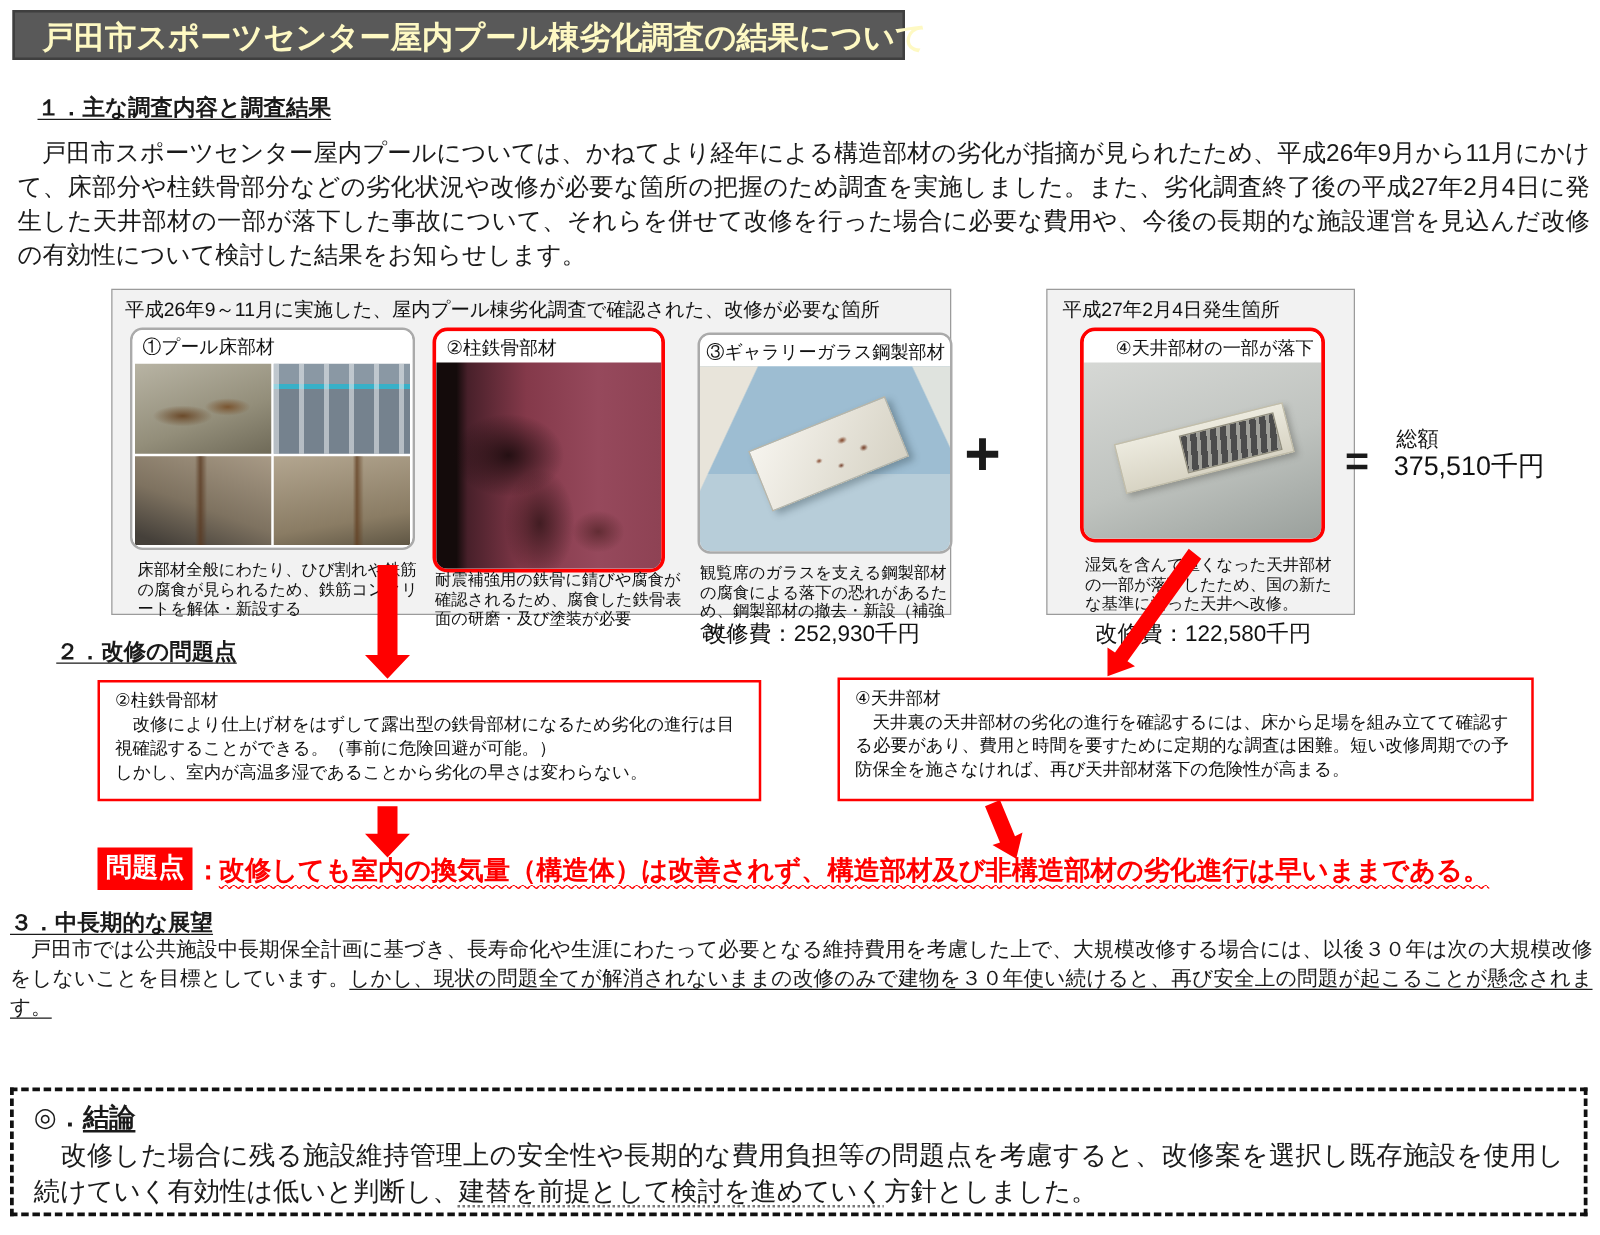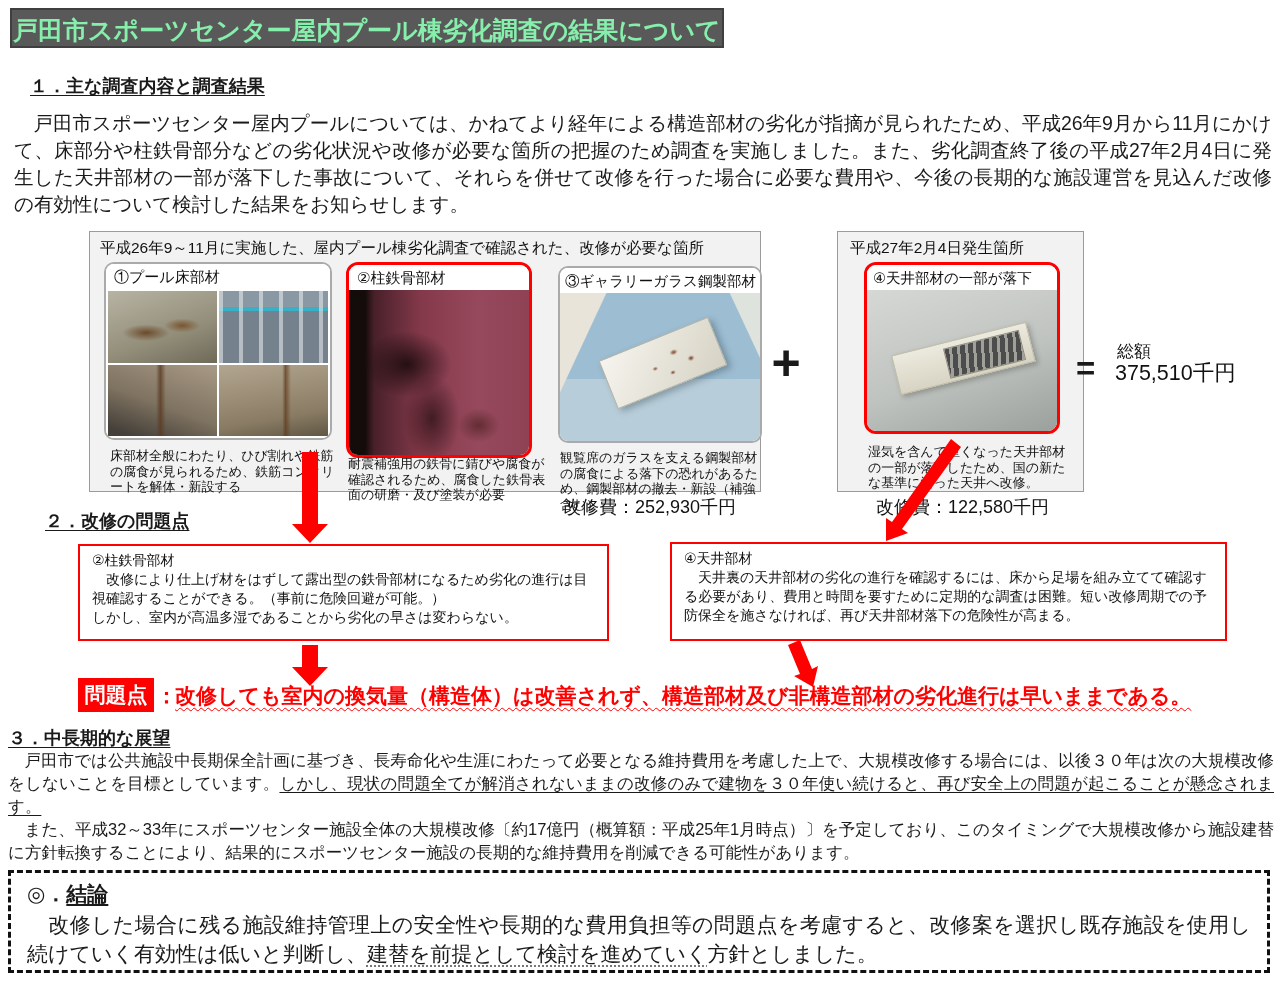--- a/index.html
+++ b/index.html
@@ -2,21 +2,21 @@
 <html lang="ja"><head>
 <meta charset="utf-8">
 <style>
   html,body{margin:0;padding:0;background:#ffffff;}
   body{font-family:"Liberation Sans","DejaVu Sans",sans-serif;color:#1a1a1a;}
   #page{position:relative;width:1280px;height:988px;background:#ffffff;overflow:hidden;}
   .abs{position:absolute;}
 
   
   .title-bar{left:10px;top:8px;width:714px;height:40px;background:#595959;border:2px solid #3f3f3f;
-    color:#86efac;font-size:25px;font-weight:bold;line-height:40px;padding-left:1px;box-sizing:border-box;white-space:nowrap;}
+    color:#fef9c3;font-size:25px;font-weight:bold;line-height:40px;padding-left:22px;box-sizing:border-box;white-space:nowrap;}
 
   .sec-heading{font-weight:bold;text-decoration:underline;text-underline-offset:3px;white-space:nowrap;}
 
   .intro{left:14px;top:110px;width:1258px;font-size:19.5px;line-height:27px;text-align:justify;}
 
   
   .panel{background:#f2f2f2;border:1px solid #9b9b9b;box-sizing:border-box;margin-left:14px;}
   .panel-header{position:absolute;left:10px;top:6px;font-size:15.5px;color:#111;white-space:nowrap;}
 
   .card{position:absolute;background:#ffffff;border-radius:10px;box-sizing:border-box;overflow:hidden;
@@ -137,21 +137,21 @@
     <div class="caption" style="left:470px;top:218px;width:206px;">観覧席のガラスを支える鋼製部材の腐食による落下の恐れがあるため、鋼製部材の撤去・新設（補強含む）</div>
   </div>
 
   <div class="cost" style="left:563px;top:495px;">改修費：252,930千円</div>
 
   <div class="abs plus-sign" style="left:758px;top:338px;width:56px;text-align:center;">+</div>
 
   <div class="abs panel" style="left:823px;top:231px;width:247px;height:261px;padding-left:31px;">
     <div class="panel-header" style="left:12px;">平成27年2月4日発生箇所</div>
     <div class="card red" style="left:26px;top:30px;width:196px;height:172px;">
-      <div class="card-title" style="font-size:14.5px;padding:4px 6px 2px 6px;">④天井部材の一部が落下</div>
+      <div class="card-title" style="font-size:14.5px;padding:4px 6px 2px 6px;text-align:right;">④天井部材の一部が落下</div>
       <div class="card-photo ph-ceiling">
         <div class="fallen-panel">
           <div class="panel-slats"></div>
         </div>
       </div>
     </div>
     <div class="caption" style="left:30px;top:212px;width:202px;">湿気を含んで重くなった天井部材の一部が落下したため、国の新たな基準に沿った天井へ改修。</div>
   </div>
 
   <div class="cost" style="left:876px;top:495px;">改修費：122,580千円</div>
@@ -173,21 +173,20 @@
     <div class="pre">　天井裏の天井部材の劣化の進行を確認するには、床から足場を組み立てて確認する必要があり、費用と時間を要すために定期的な調査は困難。短い改修周期での予防保全を施さなければ、再び天井部材落下の危険性が高まる。</div>
   </div>
 
   <div class="abs problem-label">問題点</div>
   <div class="abs problem-colon">：</div>
   <div class="abs problem-text">改修しても室内の換気量（構造体）は改善されず、構造部材及び非構造部材の劣化進行は早いままである。</div>
 
   <div class="abs sec-heading" style="left:8px;top:726px;font-size:18px;font-family:Liberation Mono, monospace;">３．中長期的な展望</div>
   <div class="abs s3-body">
     <div><span>　戸田市では公共施設中長期保全計画に基づき、長寿命化や生涯にわたって必要となる維持費用を考慮した上で、大規模改修する場合には、以後３０年は次の大規模改修をしないことを目標としています。</span><span class="u">しかし、現状の問題全てが解消されないままの改修のみで建物を３０年使い続けると、再び安全上の問題が起こることが懸念されます。</span></div>
-    <div>　また、平成32～33年にスポーツセンター施設全体の大規模改修〔約17億円（概算額：平成25年1月時点）〕を予定しており、このタイミングで大規模改修から施設建替に方針転換することにより、結果的にスポーツセンター施設の長期的な維持費用を削減できる可能性があります。</div>
   </div>
 
   <div class="abs conclusion">
     <div class="c-head"><span>◎．</span><span class="u">結論</span></div>
     <div class="c-body"><span>　改修した場合に残る施設維持管理上の安全性や長期的な費用負担等の問題点を考慮すると、改修案を選択し既存施設を使用し続けていく有効性は低いと判断し、</span><span class="u-dot">建替を前提として検討を進めていく</span><span>方針としました。</span></div>
   </div>
 
   <svg class="arrows" width="1280" height="988" viewBox="0 0 1280 988">
     <polygon points="302,452 318,452 318,524 328,524 310,543 292,524 302,524" fill="#ff0000"></polygon>
     <polygon points="951,439 961,447 902,529 908,533 886,541 886,518 892,522" fill="#ff0000"></polygon>

